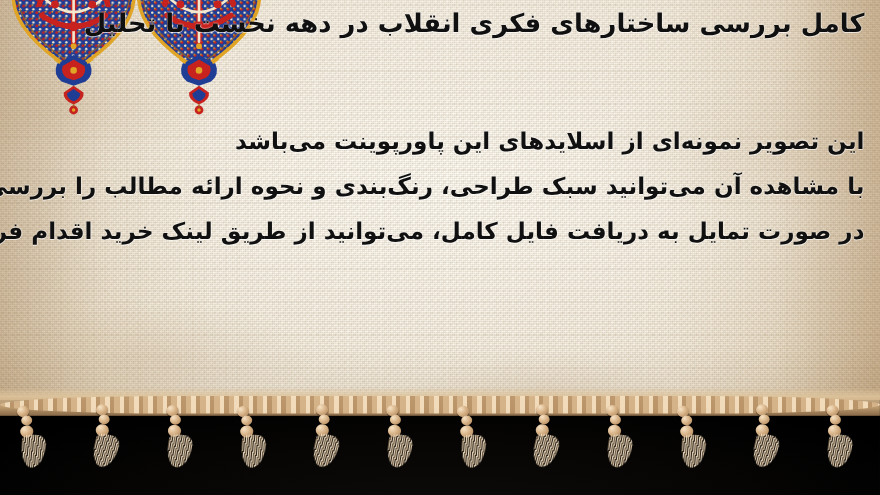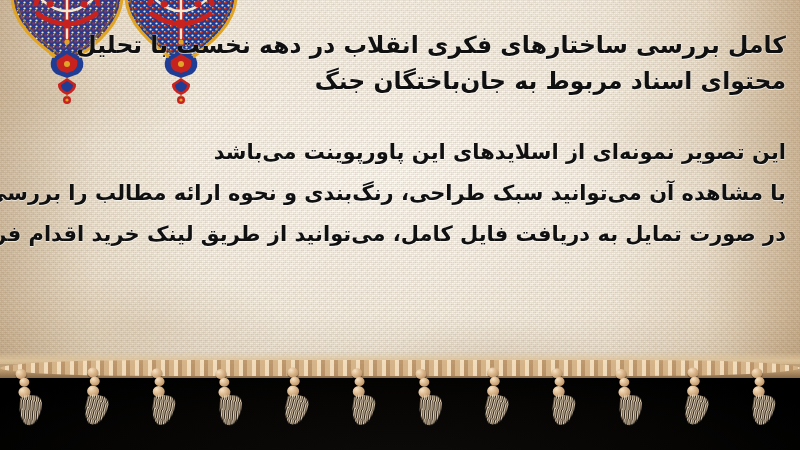--- a/index.html
+++ b/index.html
@@ -63,21 +63,20 @@
   .pendant{position:absolute;width:46px;height:62px;}
   .pendant.p1{left:44px;top:48px;}
   .pendant.p2{left:158px;top:48px;}
 
   
   .text-layer{
     position:absolute;inset:0;
     padding:0 14px;
     direction:rtl;
     text-align:right;
-    margin-top:24px;
   }
   .line{
     color:#101010;
     font-weight:700;
     letter-spacing:0;
     white-space:nowrap;
     text-shadow:
       0 1px 0 rgba(255,255,255,.62),
       1px 0 0 rgba(255,255,255,.35),
       0 -1px 1px rgba(255,255,255,.30);
@@ -279,21 +278,20 @@
       <circle cx="23" cy="52" r="4" fill="#c7221e"></circle>
       <circle cx="23" cy="52" r="1.6" fill="#e0a526"></circle>
       <path d="M23 47 V49" stroke="#9c6a1f" stroke-width="1.4"></path>
     </svg>
   </div>
 
   <div class="text-layer">
 
     <div class="title-block">
       <div class="line">کامل بررسی ساختارهای فکری انقلاب در دهه نخست با تحلیل</div>
-      <div class="line">محتوای اسناد مربوط به جان‌باختگان جنگ</div>
     </div>
 
     <div class="body-block">
       <div class="line">این تصویر نمونه‌ای از اسلایدهای این پاورپوینت می‌باشد</div>
       <div class="line">با مشاهده آن می‌توانید سبک طراحی، رنگ‌بندی و نحوه ارائه مطالب را بررسی نمایید</div>
       <div class="line">در صورت تمایل به دریافت فایل کامل، می‌توانید از طریق لینک خرید اقدام فرمایید</div>
     </div>
 
   </div>
 

